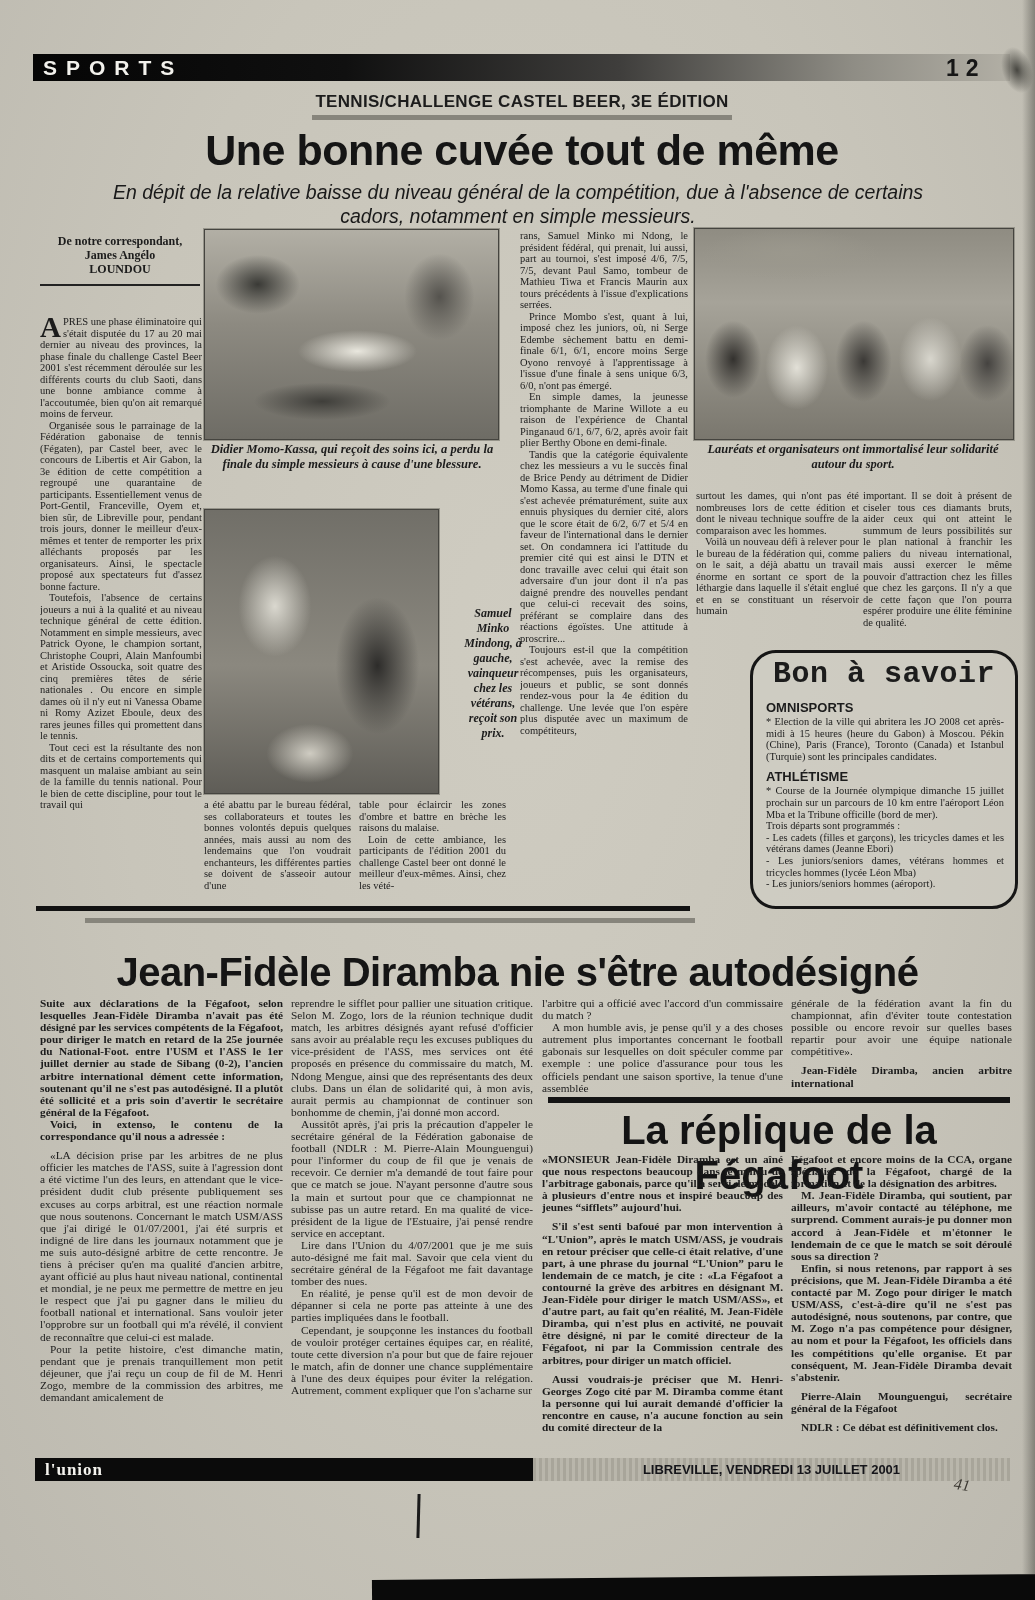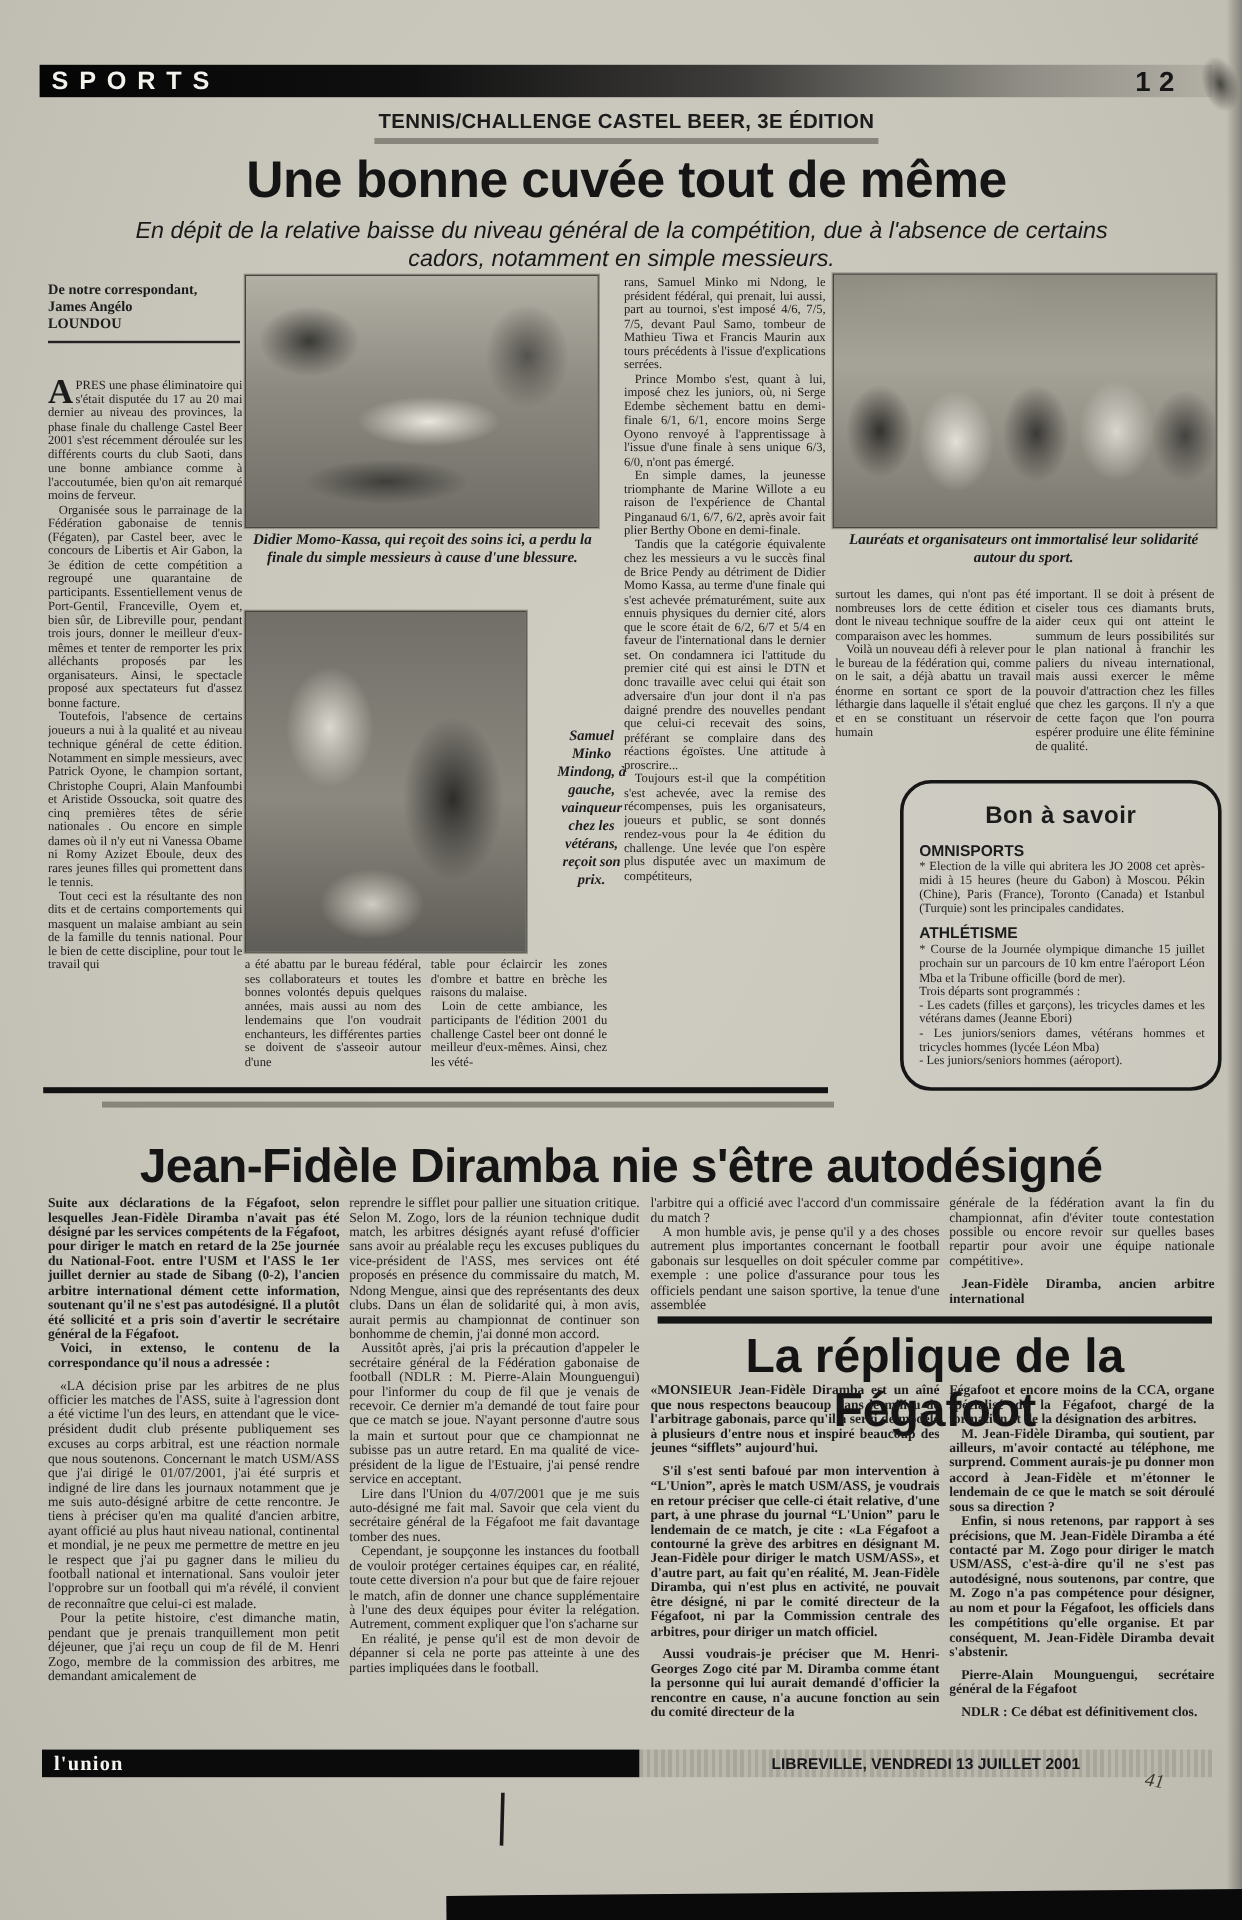--- a/index.html
+++ b/index.html
@@ -17,35 +17,35 @@
   
   .kicker{font-family:"Liberation Sans",sans-serif;font-weight:bold;font-size:17px;
      text-align:center;letter-spacing:0.3px;}
   .kicker-rule{height:5px;background:#87857c;margin-top:3px;}
   .headline1,.headline2{font-family:"Liberation Sans",sans-serif;font-weight:bold;
      font-size:43px;text-align:center;letter-spacing:-0.5px;color:#151515;}
   .headline2{font-size:40px;}
   .standfirst{font-family:"Liberation Sans",sans-serif;font-style:italic;font-size:19.5px;
      line-height:24px;text-align:center;color:#1a1a1a;}
   
-  .byline{font-weight:bold;font-size:12px;line-height:14px;text-align:left;
+  .byline{font-weight:bold;font-size:12px;line-height:14px;text-align:center;
      padding-bottom:8px;border-bottom:2px solid #222;}
   .byline span{display:block;}
   .body1{overflow:hidden;}
   .body1 p{margin:0;text-align:justify;font-size:10.5px;line-height:11.5px;text-indent:9px;}
   .body1 p.first{text-indent:0;}
   .dropcap{float:left;font-size:29px;line-height:23px;font-weight:bold;padding-right:2px;}
   
   .photo{border:1px solid #45443f;box-shadow:0 0 0 1px #96948a;}
   .caption{font-weight:bold;font-style:italic;font-size:12.5px;line-height:15px;text-align:center;}
   .caption-narrow{font-weight:bold;font-style:italic;font-size:12px;line-height:15px;text-align:center;margin-left:19px;}
   
   .info-box{border:3px solid #161616;border-radius:26px;background:rgba(210,207,199,0.55);overflow:hidden;}
-  .info-title{font-family:Liberation Sans, sans-serif;font-weight:bold;font-size:20px;
-     text-align:center;margin-top:16px;letter-spacing:0.5px;}
+  .info-title{font-family:Liberation Mono, monospace;font-weight:bold;font-size:30px;
+     text-align:center;margin-top:4px;letter-spacing:0.5px;}
   .info-body{padding:2px 11px 0 13px;}
   .info-head{font-family:"Liberation Sans",sans-serif;font-weight:bold;font-size:13px;margin:7px 0 1px;}
   .info-body p{margin:0;font-size:10.4px;line-height:11.6px;text-align:justify;}
   
   .body2{overflow:hidden;}
   .body2 p{margin:0;text-align:justify;font-size:11.3px;line-height:12.1px;text-indent:10px;}
   .body2 p.first{text-indent:0;}
   .body2 .intro{font-weight:bold;}
   .body2 .gap{margin-top:7px;}
   .reply p{font-weight:bold;}
@@ -174,22 +174,22 @@
     <p class="first intro">Suite aux déclarations de la Fégafoot, selon lesquelles Jean-Fidèle Diramba n'avait pas été désigné par les services compétents de la Fégafoot, pour diriger le match en retard de la 25e journée du National-Foot. entre l'USM et l'ASS le 1er juillet dernier au stade de Sibang (0-2), l'ancien arbitre international dément cette information, soutenant qu'il ne s'est pas autodésigné. Il a plutôt été sollicité et a pris soin d'avertir le secrétaire général de la Fégafoot.</p>
     <p class="intro">Voici, in extenso, le contenu de la correspondance qu'il nous a adressée :</p>
     <p class="gap">«LA décision prise par les arbitres de ne plus officier les matches de l'ASS, suite à l'agression dont a été victime l'un des leurs, en attendant que le vice-président dudit club présente publiquement ses excuses au corps arbitral, est une réaction normale que nous soutenons. Concernant le match USM/ASS que j'ai dirigé le 01/07/2001, j'ai été surpris et indigné de lire dans les journaux notamment que je me suis auto-désigné arbitre de cette rencontre. Je tiens à préciser qu'en ma qualité d'ancien arbitre, ayant officié au plus haut niveau national, continental et mondial, je ne peux me permettre de mettre en jeu le respect que j'ai pu gagner dans le milieu du football national et international. Sans vouloir jeter l'opprobre sur un football qui m'a révélé, il convient de reconnaître que celui-ci est malade.</p>
     <p>Pour la petite histoire, c'est dimanche matin, pendant que je prenais tranquillement mon petit déjeuner, que j'ai reçu un coup de fil de M. Henri Zogo, membre de la commission des arbitres, me demandant amicalement de</p>
   </div>
 
   <div class="abs body2" style="left:291px;top:997px;width:242px;height:460px;">
     <p class="first">reprendre le sifflet pour pallier une situation critique. Selon M. Zogo, lors de la réunion technique dudit match, les arbitres désignés ayant refusé d'officier sans avoir au préalable reçu les excuses publiques du vice-président de l'ASS, mes services ont été proposés en présence du commissaire du match, M. Ndong Mengue, ainsi que des représentants des deux clubs. Dans un élan de solidarité qui, à mon avis, aurait permis au championnat de continuer son bonhomme de chemin, j'ai donné mon accord.</p>
     <p>Aussitôt après, j'ai pris la précaution d'appeler le secrétaire général de la Fédération gabonaise de football (NDLR : M. Pierre-Alain Mounguengui) pour l'informer du coup de fil que je venais de recevoir. Ce dernier m'a demandé de tout faire pour que ce match se joue. N'ayant personne d'autre sous la main et surtout pour que ce championnat ne subisse pas un autre retard. En ma qualité de vice-président de la ligue de l'Estuaire, j'ai pensé rendre service en acceptant.</p>
     <p>Lire dans l'Union du 4/07/2001 que je me suis auto-désigné me fait mal. Savoir que cela vient du secrétaire général de la Fégafoot me fait davantage tomber des nues.</p>
+    <p>En réalité, je pense qu'il est de mon devoir de dépanner si cela ne porte pas atteinte à une des parties impliquées dans le football.</p>
     <p>Cependant, je soupçonne les instances du football de vouloir protéger certaines équipes car, en réalité, toute cette diversion n'a pour but que de faire rejouer le match, afin de donner une chance supplémentaire à l'une des deux équipes pour éviter la relégation. Autrement, comment expliquer que l'on s'acharne sur</p>
-    <p>En réalité, je pense qu'il est de mon devoir de dépanner si cela ne porte pas atteinte à une des parties impliquées dans le football.</p>
   </div>
 
   <div class="abs body2" style="left:542px;top:997px;width:241px;height:98px;">
     <p class="first">l'arbitre qui a officié avec l'accord d'un commissaire du match ?</p>
     <p>A mon humble avis, je pense qu'il y a des choses autrement plus importantes concernant le football gabonais sur lesquelles on doit spéculer comme par exemple : une police d'assurance pour tous les officiels pendant une saison sportive, la tenue d'une assemblée</p>
   </div>
 
   <div class="abs body2" style="left:791px;top:997px;width:221px;height:105px;">
     <p class="first">générale de la fédération avant la fin du championnat, afin d'éviter toute contestation possible ou encore revoir sur quelles bases repartir pour avoir une équipe nationale compétitive».</p>
     <p class="gap byline2">Jean-Fidèle Diramba, ancien arbitre international</p>

